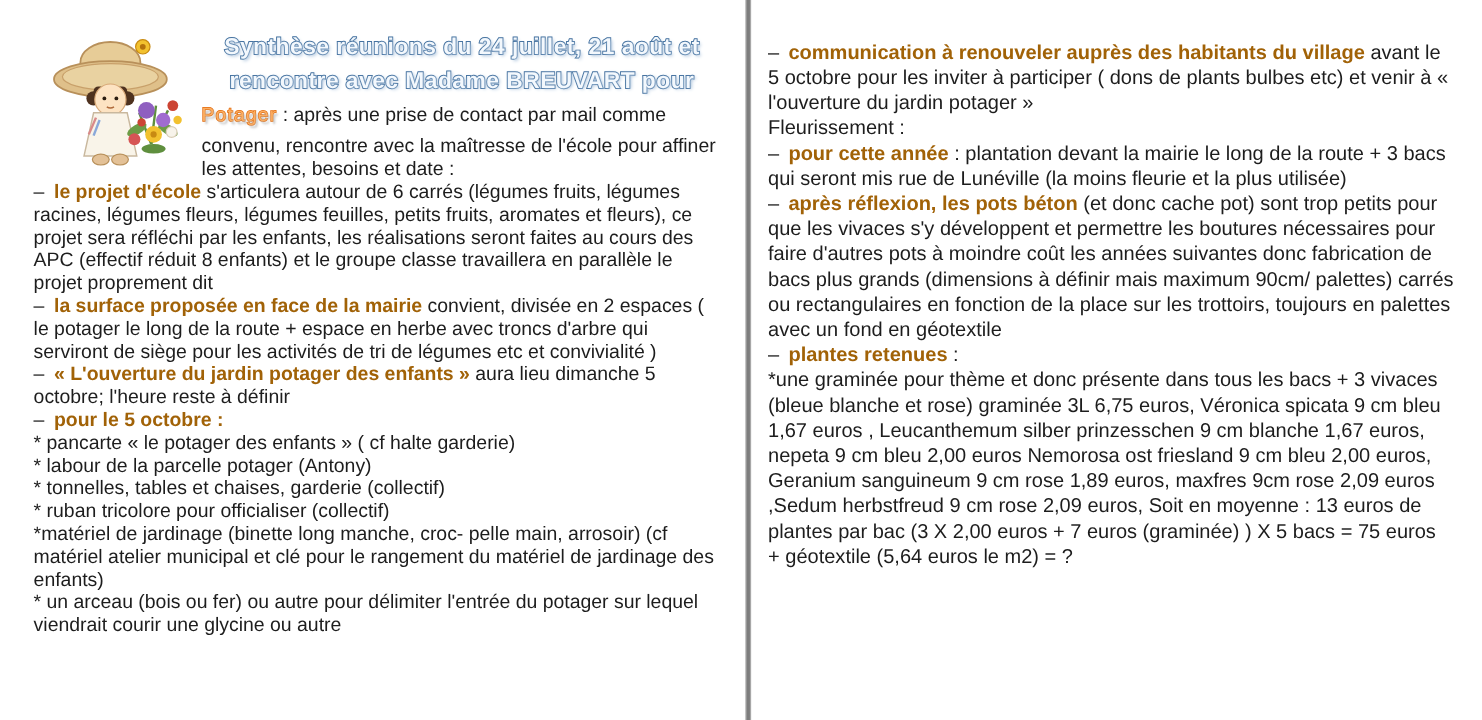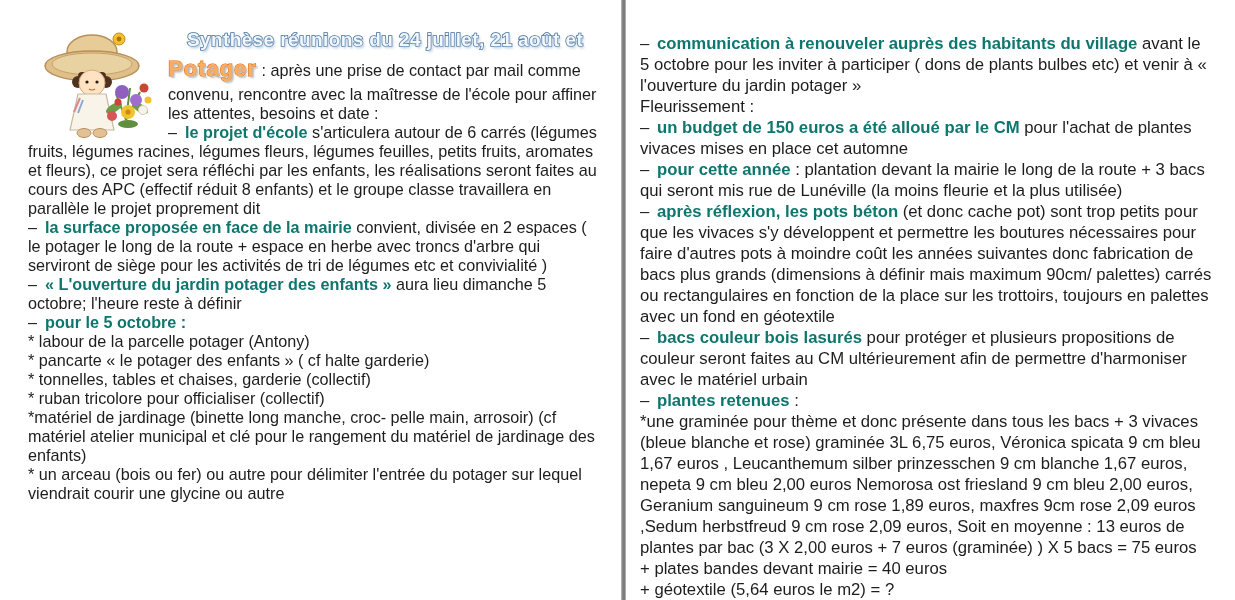--- a/index.html
+++ b/index.html
@@ -21,30 +21,30 @@
   .clipart svg{display:block;width:100%;height:100%;}
 
   
   .title{font-weight:bold;font-size:19px;line-height:28px;text-align:center;
     letter-spacing:.4px;color:#f3f8fd;
     -webkit-text-stroke:1.6px #44719f;paint-order:stroke fill;
     text-shadow:0 0 1px #44719f,1.5px 1.5px 3px #a9c1da;}
   .title div{white-space:nowrap;}
 
   
-  .wordart{display:inline-block;height:31px;font-weight:bold;font-size:22px;line-height:29px;
+  .wordart{display:inline-block;height:31px;font-weight:normal;font-size:16px;line-height:29px;
     letter-spacing:1px;color:#fbAE62;color:#fbae62;
     -webkit-text-stroke:1.2px #e3690a;paint-order:stroke fill;
     text-shadow:2px 2px 2px #b9b9b9;}
 
   
   p{margin:0;}
   .left .body{font-size:16.2px;line-height:19px;color:#1d1d1d;}
   .right .body{font-size:16.7px;line-height:21px;color:#1d1d1d;}
-  .lead{color:#0f766e;font-weight:bold;}
+  .lead{color:#a16207;font-weight:bold;}
   .dash{display:inline-block;width:17px;color:#1d1d1d;}
 </style>
 </head>
 <body>
 
 <div class="canvas">
 
   <div class="page left">
 
     <div class="clipart">
@@ -87,58 +87,56 @@
         <circle cx="88" cy="84" r="7" fill="#f2c12e"></circle>
         <circle cx="88" cy="84" r="2.6" fill="#c88a12"></circle>
         <circle cx="103" cy="82" r="4.5" fill="#f7f3ea" stroke="#d9cdb6"></circle>
         <circle cx="108" cy="72" r="3.5" fill="#f2c12e"></circle>
         <circle cx="78" cy="74" r="3.5" fill="#cc4433"></circle>
       </svg>
     </div>
 
     <div class="title">
       <div>Synthèse réunions du 24 juillet, 21 août et</div>
+      <div>rencontre avec Madame BREUVART pour</div>
     </div>
 
     <p class="body"><span class="wordart">Potager</span><span> : après une prise de contact par mail comme convenu, rencontre avec la maîtresse de l'école pour affiner les attentes, besoins et date :</span></p>
 
     <p class="body"><span class="dash">–</span><span class="lead">le projet d'école</span><span> s'articulera autour de 6 carrés (légumes fruits, légumes racines, légumes fleurs, légumes feuilles, petits fruits, aromates et fleurs), ce projet sera réfléchi par les enfants, les réalisations seront faites au cours des APC (effectif réduit 8 enfants) et le groupe classe travaillera en parallèle le projet proprement dit</span></p>
 
     <p class="body"><span class="dash">–</span><span class="lead">la surface proposée en face de la mairie</span><span> convient, divisée en 2 espaces ( le potager le long de la route + espace en herbe avec troncs d'arbre qui serviront de siège pour les activités de tri de légumes etc et convivialité )</span></p>
 
     <p class="body"><span class="dash">–</span><span class="lead">« L'ouverture du jardin potager des enfants »</span><span> aura lieu dimanche 5 octobre; l'heure reste à définir</span></p>
 
     <p class="body"><span class="dash">–</span><span class="lead">pour le 5 octobre :</span><span></span></p>
 
+    <div class="body">* pancarte « le potager des enfants » ( cf halte garderie)</div>
     <div class="body">* labour de la parcelle potager (Antony)</div>
-    <div class="body">* pancarte « le potager des enfants » ( cf halte garderie)</div>
     <div class="body">* tonnelles, tables et chaises, garderie (collectif)</div>
     <div class="body">* ruban tricolore pour officialiser (collectif)</div>
     <div class="body">*matériel de jardinage (binette long manche, croc- pelle main, arrosoir) (cf matériel atelier municipal et clé pour le rangement du matériel de jardinage des enfants)</div>
     <div class="body">* un arceau (bois ou fer) ou autre pour délimiter l'entrée du potager sur lequel viendrait courir une glycine ou autre</div>
   </div>
 
   <div class="divider"></div>
 
   <div class="page right">
 
     <p class="body"><span class="dash">–</span><span class="lead">communication à renouveler auprès des habitants du village</span><span> avant le 5 octobre pour les inviter à participer ( dons de plants bulbes etc) et venir à « l'ouverture du jardin potager »</span></p>
 
     <div class="body">Fleurissement :</div>
 
-    <p class="body"><span class="dash">–</span><span class="lead">un budget de 150 euros a été alloué par le CM</span><span> pour l'achat de plantes vivaces mises en place cet automne</span></p>
 
     <p class="body"><span class="dash">–</span><span class="lead">pour cette année</span><span> : plantation devant la mairie le long de la route + 3 bacs qui seront mis rue de Lunéville (la moins fleurie et la plus utilisée)</span></p>
 
     <p class="body"><span class="dash">–</span><span class="lead">après réflexion, les pots béton</span><span> (et donc cache pot) sont trop petits pour que les vivaces s'y développent et permettre les boutures nécessaires pour faire d'autres pots à moindre coût les années suivantes donc fabrication de bacs plus grands (dimensions à définir mais maximum 90cm/ palettes) carrés ou rectangulaires en fonction de la place sur les trottoirs, toujours en palettes avec un fond en géotextile</span></p>
 
-    <p class="body"><span class="dash">–</span><span class="lead">bacs couleur bois lasurés</span><span> pour protéger et plusieurs propositions de couleur seront faites au CM ultérieurement afin de permettre d'harmoniser avec le matériel urbain</span></p>
 
     <p class="body"><span class="dash">–</span><span class="lead">plantes retenues</span><span> :</span></p>
 
     <p class="body">*une graminée pour thème et donc présente dans tous les bacs + 3 vivaces (bleue blanche et rose) graminée 3L 6,75 euros, Véronica spicata 9 cm bleu 1,67 euros , Leucanthemum silber prinzesschen 9 cm blanche 1,67 euros, nepeta 9 cm bleu 2,00 euros Nemorosa ost friesland 9 cm bleu 2,00 euros, Geranium sanguineum 9 cm rose 1,89 euros, maxfres 9cm rose 2,09 euros ,Sedum herbstfreud 9 cm rose 2,09 euros, Soit en moyenne : 13 euros de plantes par bac (3 X 2,00 euros + 7 euros (graminée) ) X 5 bacs = 75 euros</p>
 
-    <div class="body">+ plates bandes devant mairie = 40 euros</div>
     <div class="body">+ géotextile (5,64 euros le m2) = ?</div>
 
   </div>
 
 </div>
 
 </body></html>

